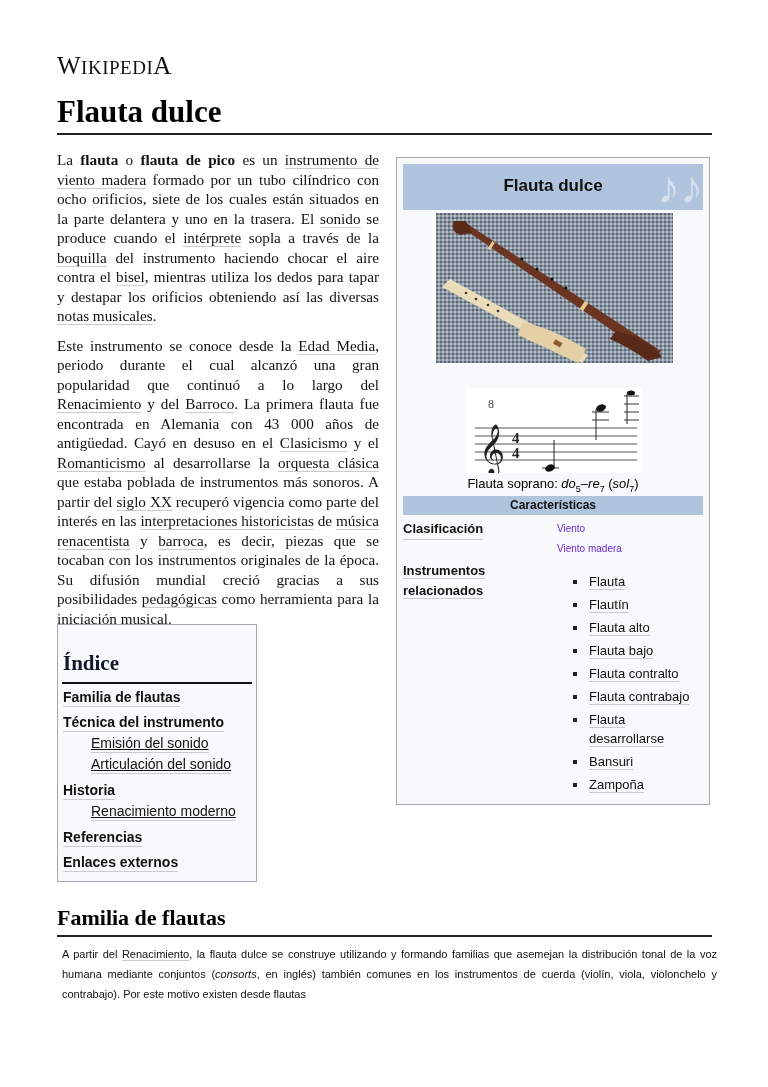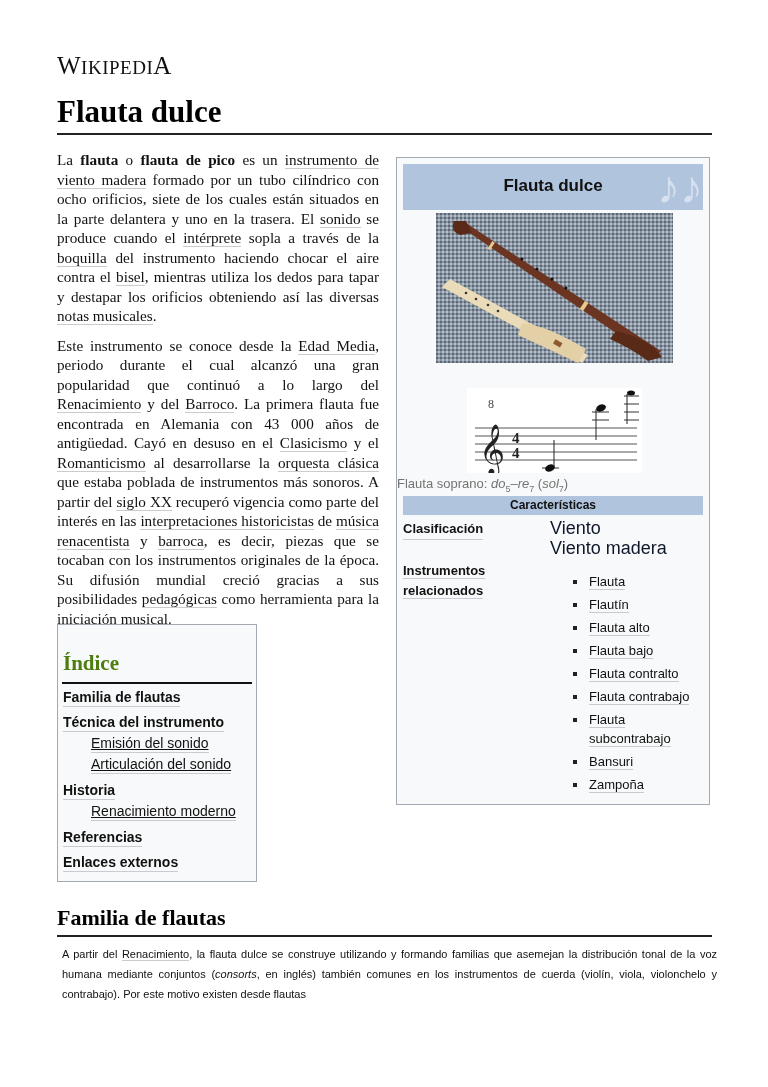--- a/index.html
+++ b/index.html
@@ -16,31 +16,31 @@
   a.wl { color: #111; text-decoration: none; border-bottom: 1px solid #c8ccd1; }
 
   
   .infobox { position: absolute; left: 396px; top: 157px; width: 314px; height: 648px; border: 1px solid #a2a9b1; background: #f8f9fa; font-family: "Liberation Sans", sans-serif; box-sizing: border-box; }
   .ib-header { position: absolute; left: 6px; top: 6px; width: 300px; height: 46px; background: #b0c4de; text-align: center; overflow: hidden; }
   .ib-header .t { position: relative; top: 12px; font-weight: bold; font-size: 17px; color: #111; }
   .ib-notes { position: absolute; right: 0; top: 0; color: #dbe4f0; font-size: 46px; line-height: 46px; opacity: 0.9; }
   .ib-image { position: absolute; left: 39px; top: 55px; width: 237px; height: 150px; background: #8e9aa6; overflow: hidden; }
   .ib-section { position: absolute; left: 6px; width: 300px; height: 19px; background: #b0c4de; text-align: center; font-weight: bold; font-size: 12px; line-height: 19px; color: #111; }
   .ib-score { position: absolute; left: 70px; top: 230px; width: 175px; height: 85px; background: #ffffff; }
-  .ib-caption { position: absolute; left: 0; top: 318px; width: 312px; font-size: 13px; color: #737373; }
+  .ib-caption { position: absolute; left: 0; top: 318px; width: 312px; text-align: center; font-size: 13px; color: #000000; }
   .ib-caption sub { font-size: 9px; }
   .ib-label { position: absolute; left: 6px; font-weight: bold; font-size: 13px; line-height: 20px; color: #111; }
-  .ib-value { position: absolute; left: 153px; font-size: 18px; line-height: 19.5px; color: #0f172a; }
+  .ib-value { position: absolute; left: 160px; font-size: 10px; line-height: 19.5px; color: #6d28d9; }
   .rel-list { position: absolute; left: 170px; top: 414px; margin: 0; padding: 0; list-style: none; font-size: 13px; }
   .rel-list li { position: relative; padding-left: 22px; line-height: 19px; margin-bottom: 4px; width: 120px; }
   .rel-list li::before { content: ""; position: absolute; left: 6px; top: 8px; width: 4px; height: 4px; background: #202122; }
 
   
   .toc { position: absolute; left: 57px; top: 624px; width: 200px; height: 258px; border: 1px solid #a2a9b1; background: #f8f9fa; box-sizing: border-box; }
-  .toc-title { position: absolute; left: 5px; top: 26px; font-family: "Liberation Serif", serif; font-weight: bold; font-size: 21px; color: #4d7c0f; }
+  .toc-title { position: absolute; left: 5px; top: 26px; font-family: "Liberation Serif", serif; font-weight: bold; font-size: 21px; color: #0f172a; }
   .toc-rule { position: absolute; left: 4px; top: 57px; width: 190px; height: 2px; background: #111; }
   .toc-item { position: absolute; font-family: "Liberation Sans", sans-serif; font-size: 14px; color: #111; text-decoration: none; border-bottom: 1px solid #c8ccd1; line-height: 17px; white-space: nowrap; }
   .toc-item.l1 { left: 5px; font-weight: bold; }
   .toc-item.l2 { left: 33px; font-weight: normal; text-decoration: underline; }
 
   
   .sec-title { position: absolute; left: 57px; top: 905px; margin: 0; font-family: "Liberation Serif", serif; font-weight: bold; font-size: 22px; color: #000; }
   .sec-rule { position: absolute; left: 57px; top: 935px; width: 655px; height: 2px; background: #222; }
   .sec-body { position: absolute; left: 62px; top: 944px; width: 655px; margin: 0; font-family: Liberation Sans, sans-serif; font-size: 11px; line-height: 20px; text-align: justify; color: #111; }
 </style>
@@ -140,21 +140,21 @@
     <a class="wl">Instrumentos</a><br>
     <a class="wl">relacionados</a>
   </div>
   <ul class="rel-list">
     <li><a class="wl">Flauta</a></li>
     <li><a class="wl">Flautín</a></li>
     <li><a class="wl">Flauta alto</a></li>
     <li><a class="wl">Flauta bajo</a></li>
     <li><a class="wl">Flauta contralto</a></li>
     <li style="width:140px;"><a class="wl">Flauta contrabajo</a></li>
-    <li style="width:100px;"><a class="wl">Flauta subcontrabajo</a></li>
+    <li style="width:100px;"><a class="wl">Flauta desarrollarse</a></li>
     <li><a class="wl">Bansuri</a></li>
     <li><a class="wl">Zampoña</a></li>
   </ul>
 </div>
 
 <div class="toc">
   <div class="toc-title">Índice</div>
   <div class="toc-rule"></div>
   <a class="toc-item l1" style="top:64px;">Familia de flautas</a>
   <a class="toc-item l1" style="top:89px;">Técnica del instrumento</a>

